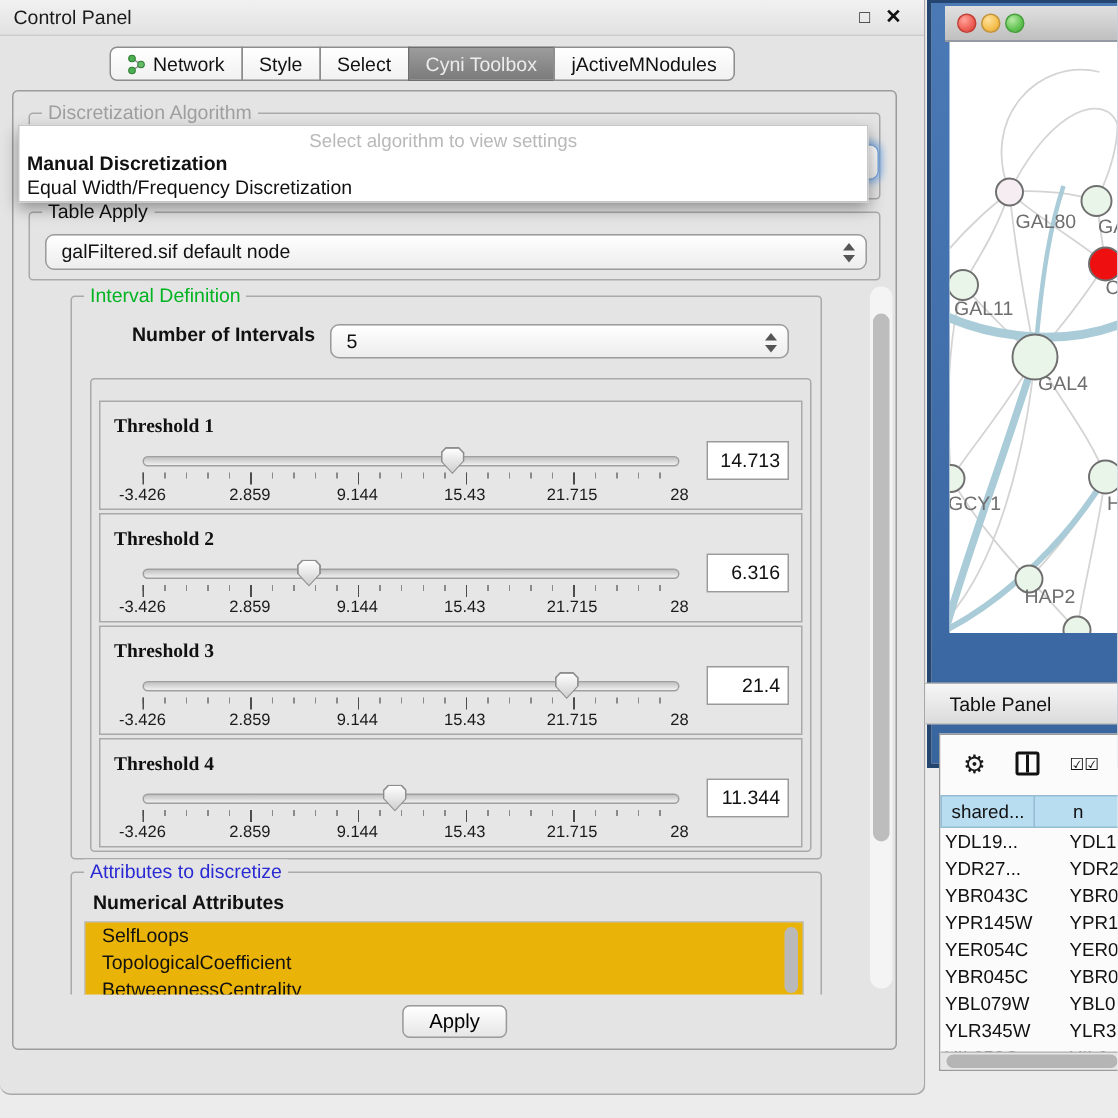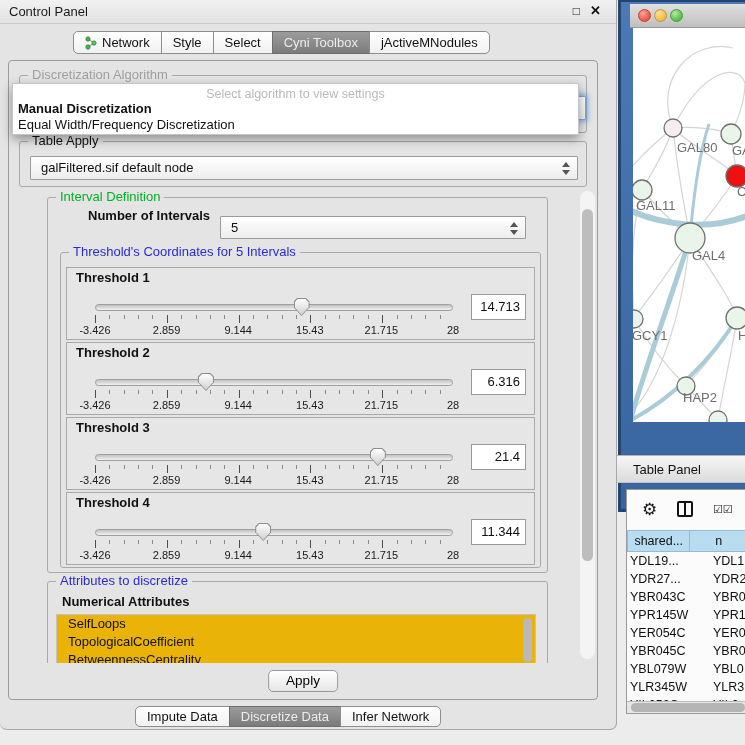--- a/index.html
+++ b/index.html
@@ -32,21 +32,21 @@
   
   .content-pane { position:absolute; left:8px; top:60px; width:590px; height:640px;
     background:#e4e4e4; border:1px solid #9c9c9c; border-radius:4px; }
   .group { position:absolute; border:1px solid #a9a9a9; border-radius:3px; }
   .group-label { position:absolute; top:-9px; left:8px; background:#e4e4e4; padding:0 4px;
     font-size:13px; white-space:nowrap; }
 
   .algo-group { left:10px; top:14px; width:568px; height:58px; }
   .algo-group .group-label { color:#9f9f9f; }
   .combo { position:absolute; background:linear-gradient(#ffffff,#ededed);
-    border:1px solid #9b9b9b; border-radius:1px; height:24px; line-height:22px;
+    border:1px solid #9b9b9b; border-radius:6px; height:24px; line-height:22px;
     padding-left:10px; color:#111; }
   .algo-combo { left:10px; top:20px; width:556px;
     border-color:#7aa7dc; box-shadow:0 0 5px 2px rgba(96,156,230,.7); }
   .spin { position:absolute; right:6px; top:5px; width:11px; height:13px; }
   .spin:before, .spin:after { content:""; position:absolute; left:2px; border-left:4px solid transparent;
     border-right:4px solid transparent; }
   .spin:before { top:0; border-bottom:5px solid #555; }
   .spin:after { bottom:0; border-top:5px solid #555; }
 
   .popup { position:absolute; left:3px; top:22px; width:567px; height:52px; background:#fff;
@@ -60,29 +60,29 @@
   .td-combo { left:10px; top:14px; width:548px; }
 
   .scroll-area { position:absolute; left:3px; top:128px; width:584px; height:474px; overflow:hidden; }
   .vscroll-track { position:absolute; right:1px; top:2px; width:15px; height:468px;
     background:#f4f4f4; border-radius:8px; }
   .vscroll-thumb { position:absolute; left:2px; top:18px; width:11px; height:352px;
     background:#bdbdbd; border-radius:6px; }
 
   .interval-group { left:35px; top:8px; width:501px; height:376px; }
   .interval-group > .group-label { color:#00b321; }
-  .noi-label { position:absolute; left:40px; top:10px; font-weight:bold; }
+  .noi-label { position:absolute; left:40px; top:17px; font-weight:bold; }
   .noi-combo { left:172px; top:18px; width:306px; height:23px; }
 
   .thr-group { position:absolute; left:12px; top:54px; width:481px; height:316px;
     border:1px solid #a9a9a9; border-radius:3px; }
   .thr-group > .group-label { color:#2a2ad4; }
   .thr-box { position:absolute; left:5px; width:469px; height:73px; border:1px solid #a9a9a9;
     background:#e6e6e6; }
-  .thr-label { position:absolute; left:9px; top:2px; font-weight:bold; }
+  .thr-label { position:absolute; left:9px; top:8px; font-weight:bold;font-family:Liberation Serif, serif; }
   .slider { position:absolute; left:28px; top:36px; width:358px; }
   .track { height:7px; background:linear-gradient(#c2c2c2,#f0f0f0); border:1px solid #9f9f9f;
     border-radius:4px; }
   .thumb-outer { position:absolute; top:-6px; width:16px; height:18px; background:#8e8e8e;
     clip-path:polygon(22% 0,78% 0,100% 20%,100% 52%,50% 100%,0 52%,0 20%); }
   .thumb-inner { position:absolute; left:1px; top:1px; width:14px; height:16px;
     background:linear-gradient(#fefefe,#cfcfcf);
     clip-path:polygon(22% 0,78% 0,100% 20%,100% 52%,50% 100%,0 52%,0 20%); }
   .ticks { margin-top:4px; height:8px;
     background-image:
@@ -213,21 +213,20 @@
     <div class="scroll-area">
       <div class="group interval-group">
         <span class="group-label">Interval Definition</span>
         <span class="noi-label">Number of Intervals</span>
         <div class="combo noi-combo">
           <span>5</span>
           <span class="spin"></span>
         </div>
 
         <div class="thr-group">
-          <span class="group-label">Threshold's Coordinates for 5 Intervals</span>
 
           <div class="thr-box" style="top:14px">
             <span class="thr-label">Threshold 1</span>
             <div class="slider">
               <div class="track"></div>
               <div class="thumb-outer" style="left: calc(57.7% - 8px);">
                   <div class="thumb-inner"></div>
                 </div>
               <div class="ticks"></div>
               <div class="ticklabels">
@@ -317,31 +316,20 @@
       </div>
 
       <div class="vscroll-track">
         <div class="vscroll-thumb"></div>
       </div>
     </div>
 
     <button class="apply-btn">Apply</button>
   </div>
 
-  <div class="tabbar bottom">
-    <span class="seg">
-        <span>Impute Data</span>
-      </span>
-    <span class="seg sel">
-        <span>Discretize Data</span>
-      </span>
-    <span class="seg">
-        <span>Infer Network</span>
-      </span>
-  </div>
 </div>
 
 <div class="net-window">
   <div class="net-titlebar">
     <span class="light red"></span>
     <span class="light yellow"></span>
     <span class="light green"></span>
   </div>
   <div class="net-canvas">
     <svg id="netsvg" width="112" height="394" viewBox="0 0 112 394">

